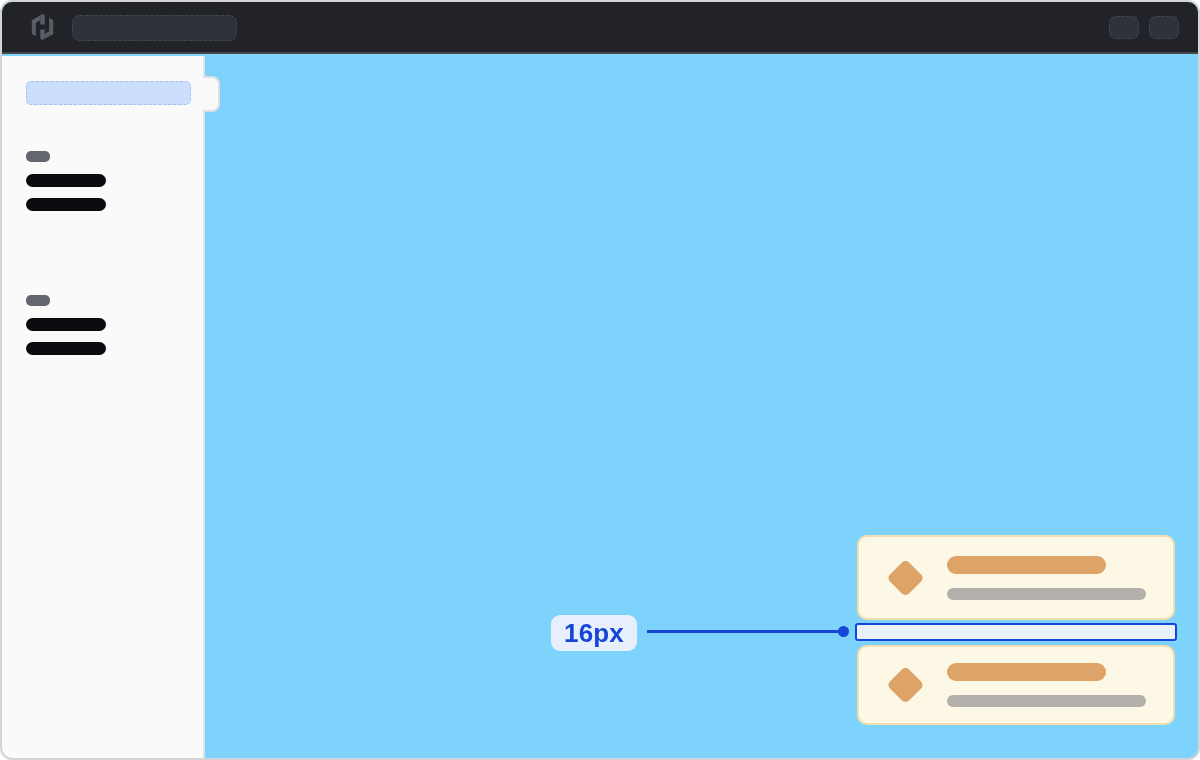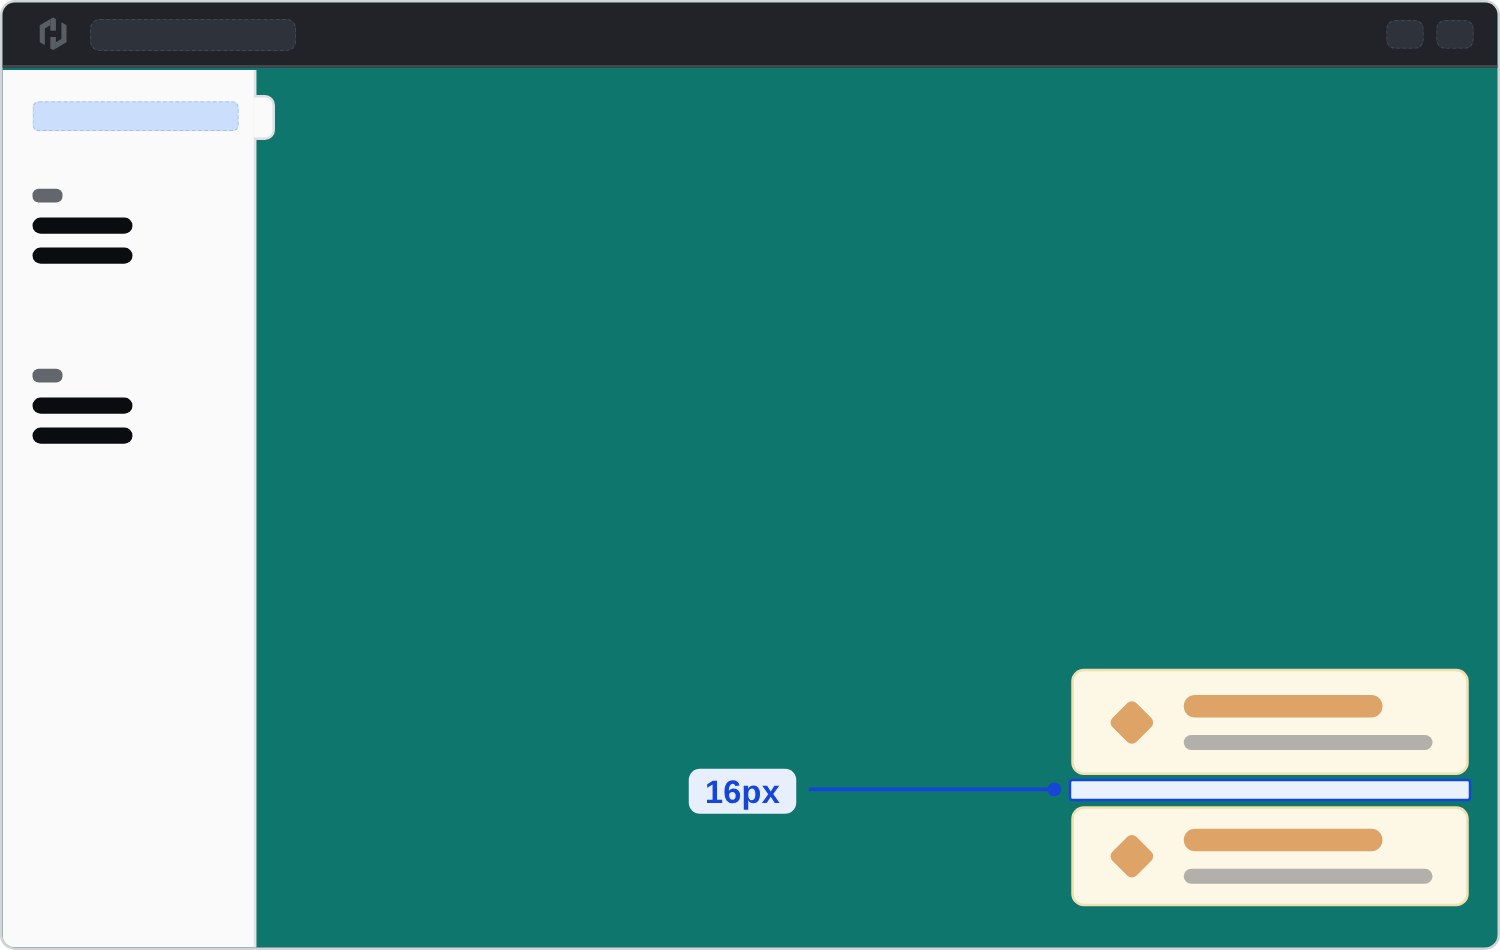--- a/index.html
+++ b/index.html
@@ -1,20 +1,20 @@
 <!DOCTYPE html>
 <html style="--window-border: #d4d4d8; --navbar-bg: #212329; --navbar-border: #45474d; --navbar-skeleton: #2e323a; --logo-gray: #595d64; --sidebar-bg: #fafafa; --sidebar-border: #e3e3e7; --sidebar-active: #cbdffc; --sidebar-label: #63666d; --sidebar-item: #0b0c10; --card-bg: #fdf7e6; --card-border: #f3dfae; --card-accent: #dda367; --card-muted: #b3b0ab; --accent-blue: #1646d6; --annotation-label-bg: #e8effc; --gap-fill: #e9f1fc;"><head>
 <meta charset="utf-8">
 <style>
   html,body{margin:0;padding:0;background:#ffffff;}
   body{width:1200px;height:760px;position:relative;font-family:"Liberation Sans",sans-serif;}
 
   .window{
     position:absolute;inset:0;width:1200px;height:760px;box-sizing:border-box;
-    border:2px solid var(--window-border,#d4d4d8);border-radius:12px;overflow:hidden;background:#0f766e;
+    border:2px solid var(--window-border,#d4d4d8);border-radius:12px;overflow:hidden;background:#7dd3fc;
   }
 
   
   .navbar{
     position:absolute;left:0;top:0;width:100%;height:52px;box-sizing:border-box;
     background:var(--navbar-bg,#212329);border-bottom:2px solid var(--navbar-border,#45474d);
     display:flex;align-items:center;
   }
   .logo{position:absolute;left:28px;top:50%;transform:translateY(-50%);width:25px;height:27px;display:block;}
   .nav-search{

